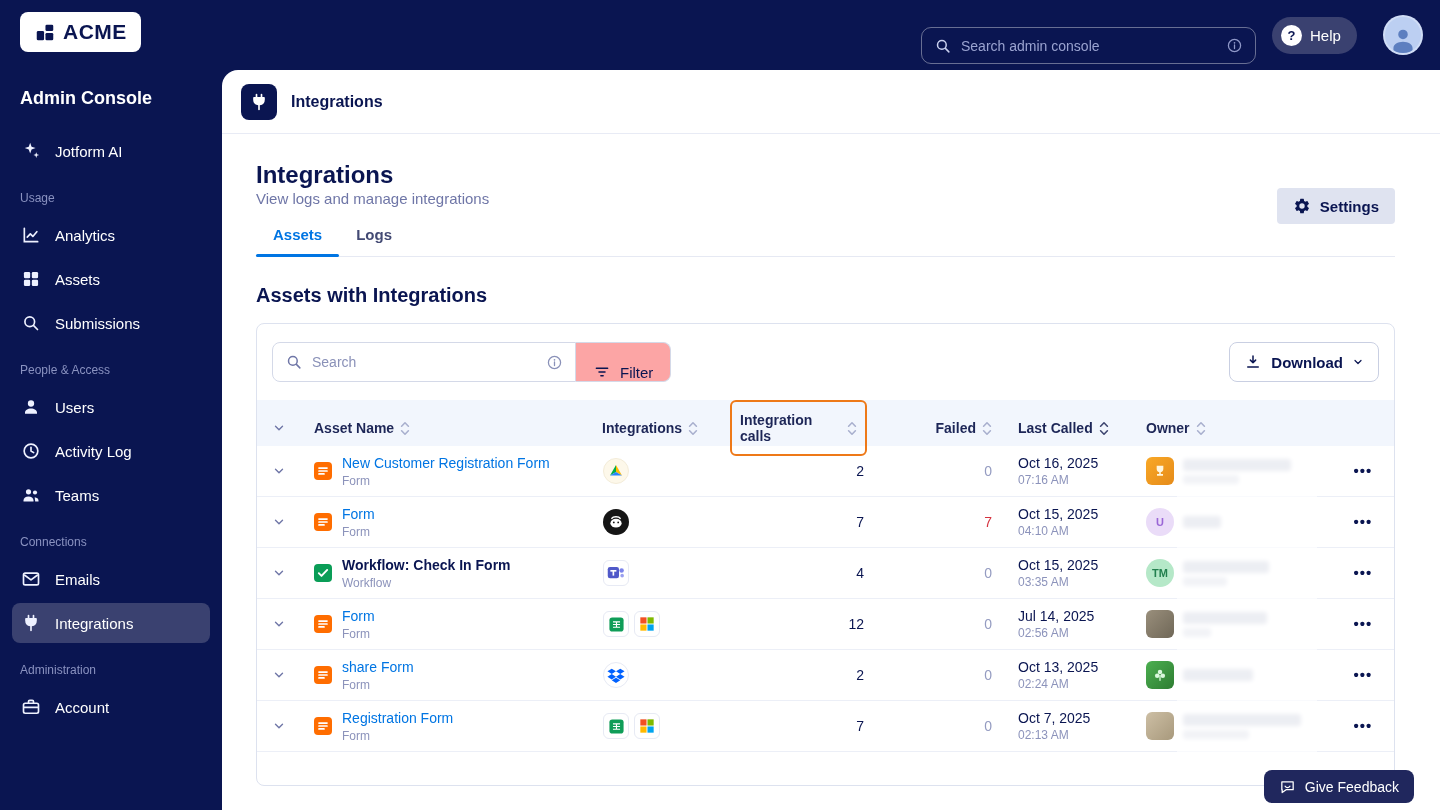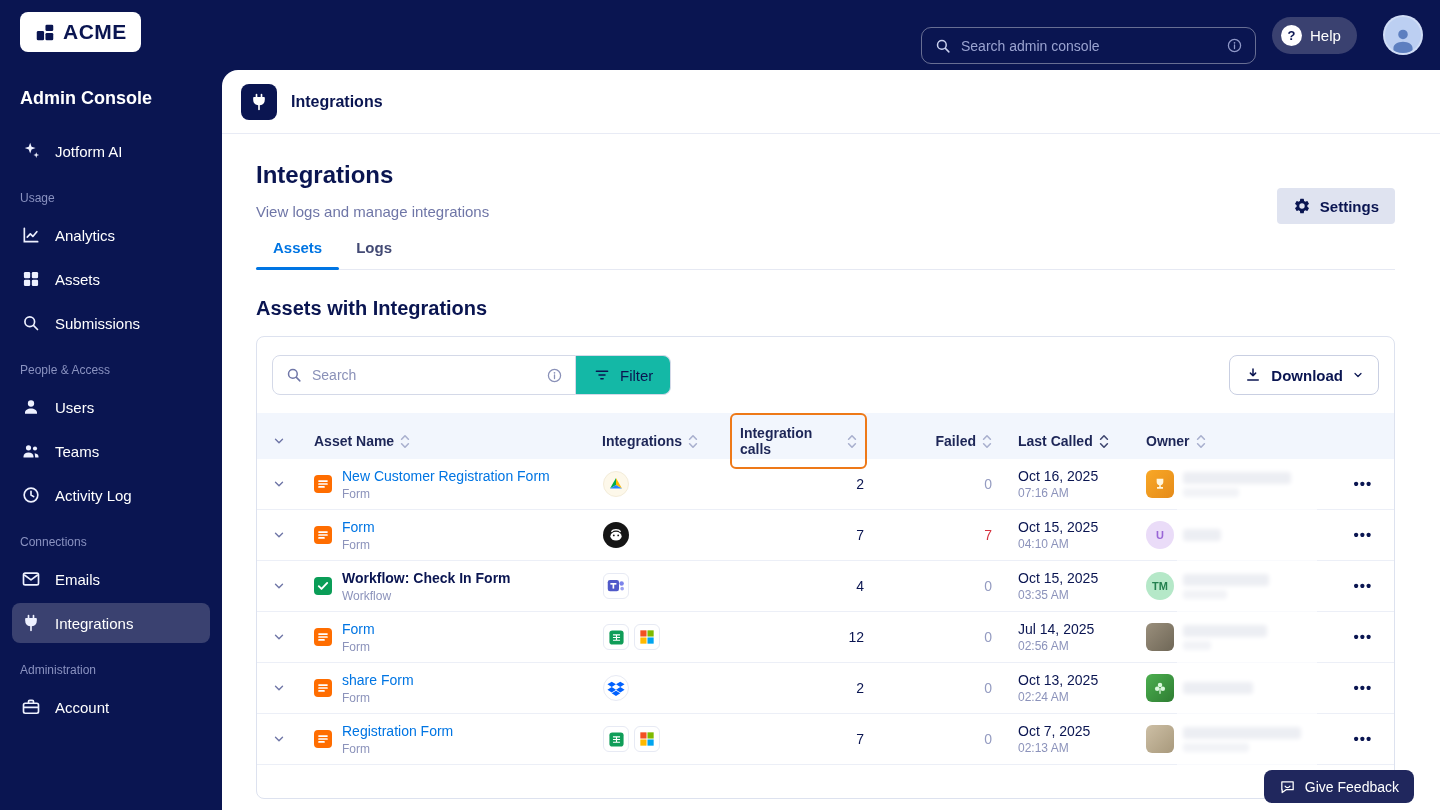--- a/index.html
+++ b/index.html
@@ -35,39 +35,39 @@
   .nav-item.active { background:#3a4170; }
 
   
   .main { position:absolute; top:70px; left:222px; right:0; bottom:0; background:#fff; border-top-left-radius:16px; overflow:hidden; }
   .main-header { height:64px; display:flex; align-items:center; gap:14px; padding:0 19px; border-bottom:1px solid #e8ebf5; }
   .mh-tile { width:36px; height:36px; border-radius:8px; background:#0a1551; display:flex; align-items:center; justify-content:center; color:#fff; }
   .mh-title { font-size:16px; font-weight:bold; color:#0a1551; }
 
   .content { position:relative; padding:0 45px 0 34px; }
   .page-title { font-size:24px; font-weight:bold; color:#0a1551; margin-top:27px; }
-  .page-sub { font-size:15px; color:#6f76a7; margin-top:14px; }
+  .page-sub { font-size:15px; color:#6f76a7; margin-top:1px; }
   .settings-btn { position:absolute; top:27px; right:45px; height:36px; display:flex; align-items:center; gap:9px; padding:0 16px;
           background:#dfe3f0; border:none; border-radius:4px; color:#0a1551; font-size:15px; font-weight:bold; font-family:inherit; cursor:pointer; }
 
   .tabs { display:flex; margin-top:19px; border-bottom:1px solid #e6e9f3; }
   .tab { padding:0 17px 13px; font-size:15px; font-weight:bold; color:#434a74; cursor:pointer; position:relative; }
   .tab.active { color:#0075e3; }
   .tab.active::after { content:""; position:absolute; left:0; right:0; bottom:-1px; height:3px; background:#0075e3; border-radius:2px; }
 
   .section-title { font-size:20px; font-weight:bold; color:#0a1551; margin-top:27px; }
 
   
   .card { margin-top:16px; border:1px solid #dde2ef; border-radius:8px; height:463px; display:flex; flex-direction:column; overflow:hidden; background:#fff; }
   .toolbar { height:76px; flex:none; display:flex; align-items:center; padding:0 15px; }
   .srch-box { width:304px; height:40px; border:1px solid #d4d9e8; border-radius:8px 0 0 8px; display:flex; align-items:center; gap:9px; padding:0 12px; }
   .srch-box .icn { color:#6f76a7; display:flex; }
   .srch-box input { flex:1; border:none; outline:none; font-size:14px; color:#0a1551; font-family:inherit; min-width:0; }
   .srch-box input::placeholder { color:#8archa; color:#8a91b8; }
-  .filter-btn { height:40px; border:1px solid #d4d9e8; border-left:none; border-radius:0 8px 8px 0; background:#14b8a6; display:flex; align-items:center;
+  .filter-btn { height:40px; border:1px solid #d4d9e8; border-left:none; border-radius:0 8px 8px 0; background:#fca5a5; display:flex; align-items:flex-end;
           gap:9px; padding:0 17px; font-size:15px; color:#0a1551; font-family:inherit; cursor:pointer; }
   .dl-btn { margin-left:auto; height:40px; border:1px solid #c9cfe2; border-radius:8px; background:#fff; display:flex; align-items:center; gap:9px;
           padding:0 14px; font-size:15px; font-weight:bold; color:#0a1551; font-family:inherit; cursor:pointer; }
 
   .grid-row { display:grid; grid-template-columns:44px 286px 135px 145px 135px 140px 190px minmax(0,1fr); align-items:center; }
   .thead { height:46px; flex:none; background:#f2f6fd; color:#1d2657; font-size:14px; font-weight:bold; }
   .thead .hc { display:flex; align-items:center; gap:6px; }
   .thead .sort { color:#a9b0ce; display:flex; flex:none; }
   .thead .sort.on { color:#3f4770; }
   .hc.c-exp { justify-content:center; color:#6f76a7; }
@@ -215,36 +215,36 @@
         <span class="icn ">
           <svg width="20" height="20" viewBox="0 0 24 24">
             <path fill="currentColor" d="M12 11.6a3.8 3.8 0 1 0-3.8-3.8A3.8 3.8 0 0 0 12 11.6zm0 2.2c-4 0-7.2 2.1-7.2 4.8v1.6h14.4v-1.6c0-2.7-3.2-4.8-7.2-4.8z"></path>
           </svg>
         </span>
         <span class="nav-text">Users</span>
       </div>
       <div class="nav-item">
         <span class="icn ">
           <svg width="20" height="20" viewBox="0 0 24 24">
+            <circle cx="12" cy="12" r="8.2" fill="none" stroke="currentColor" stroke-width="2"></circle>
+            <path d="M12 7.5V12l3.2 2" fill="none" stroke="currentColor" stroke-width="2" stroke-linecap="round" stroke-linejoin="round"></path>
+          </svg>
+        </span>
+        <span class="nav-text">Activity Log</span>
+      </div>
+      <div class="nav-item">
+        <span class="icn ">
+          <svg width="20" height="20" viewBox="0 0 24 24">
             <circle cx="9" cy="8.2" r="3.1" fill="currentColor"></circle>
             <path fill="currentColor" d="M3 18.6c0-2.8 2.7-4.7 6-4.7s6 1.9 6 4.7v1.2H3z"></path>
             <circle cx="16.8" cy="9" r="2.5" fill="currentColor"></circle>
             <path fill="currentColor" d="M16.4 14.7c2.7.3 4.6 1.9 4.6 4v1.1h-4z"></path>
           </svg>
         </span>
         <span class="nav-text">Teams</span>
-      </div>
-      <div class="nav-item">
-        <span class="icn ">
-          <svg width="20" height="20" viewBox="0 0 24 24">
-            <circle cx="12" cy="12" r="8.2" fill="none" stroke="currentColor" stroke-width="2"></circle>
-            <path d="M12 7.5V12l3.2 2" fill="none" stroke="currentColor" stroke-width="2" stroke-linecap="round" stroke-linejoin="round"></path>
-          </svg>
-        </span>
-        <span class="nav-text">Activity Log</span>
       </div>
       <div class="nav-label">Connections</div>
       <div class="nav-item">
         <span class="icn ">
           <svg width="20" height="20" viewBox="0 0 24 24">
             <rect x="3" y="5" width="18" height="14" rx="2" fill="none" stroke="currentColor" stroke-width="2"></rect>
             <path d="M4.5 7.5l7.5 5.6 7.5-5.6" fill="none" stroke="currentColor" stroke-width="2" stroke-linecap="round" stroke-linejoin="round"></path>
           </svg>
         </span>
         <span class="nav-text">Emails</span>

